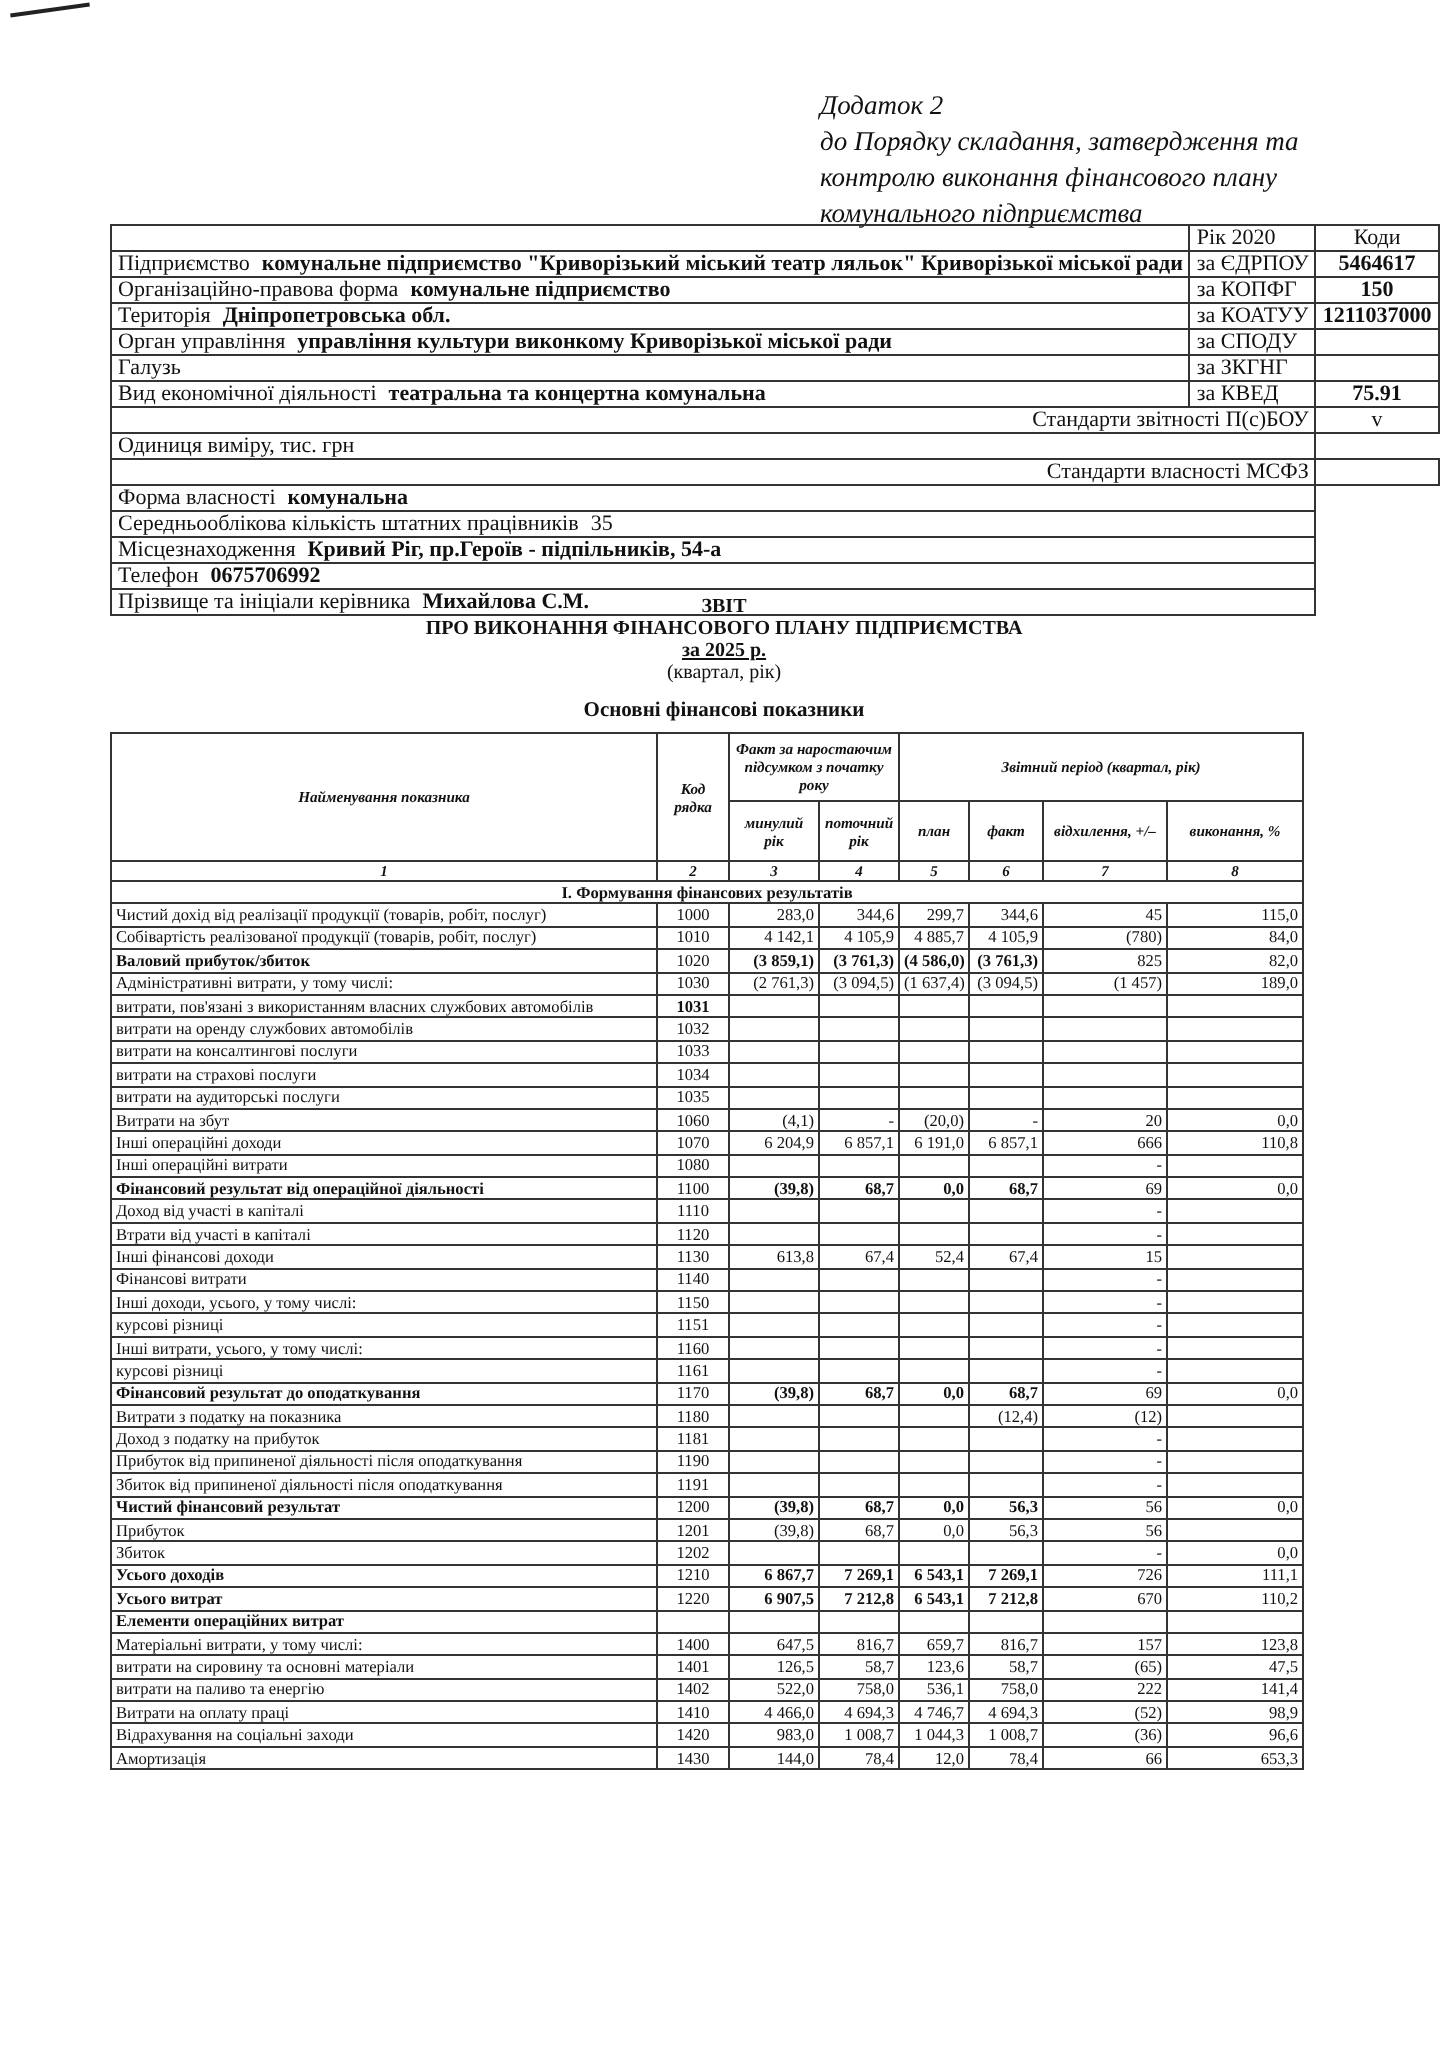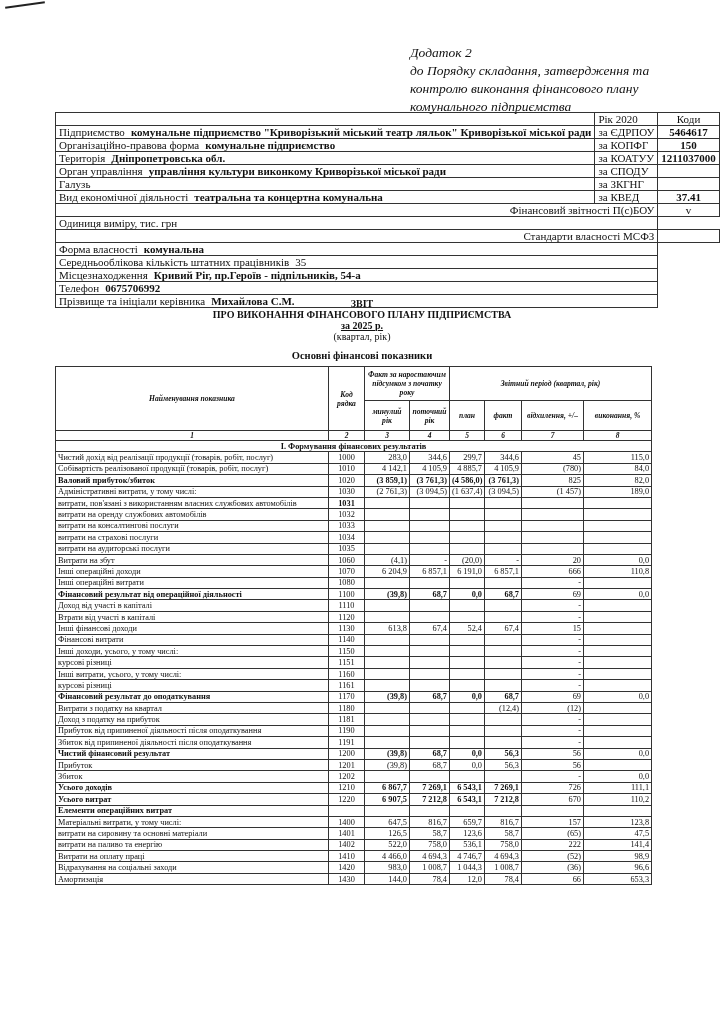--- a/index.html
+++ b/index.html
@@ -67,24 +67,24 @@
         <td class="code"></td>
       </tr>
       <tr>
         <td><span>Галузь</span><b style="margin-left:6px"></b></td>
         <td class="key">за ЗКГНГ</td>
         <td class="code"></td>
       </tr>
       <tr>
         <td><span>Вид економічної діяльності</span><b style="margin-left:6px">театральна та концертна комунальна</b></td>
         <td class="key">за  КВЕД</td>
-        <td class="code">37.41</td>
-      </tr>
-      <tr>
-        <td colspan="2" style="text-align:right">Фінансовий звітності П(с)БОУ</td>
+        <td class="code">75.91</td>
+      </tr>
+      <tr>
+        <td colspan="2" style="text-align:right">Стандарти звітності П(с)БОУ</td>
         <td class="code" style="font-weight:normal">v</td>
       </tr>
       <tr>
         <td colspan="2" style="border-right:none"><span>Одиниця виміру, тис. грн</span></td>
         <td class="noline"></td>
       </tr>
       <tr>
         <td colspan="2" style="text-align:right">Стандарти власності МСФЗ</td>
         <td class="code" style="font-weight:normal"></td>
       </tr>
@@ -372,21 +372,21 @@
         <td>Фінансовий результат до оподаткування</td>
         <td class="cd" style="font-weight:normal">1170</td>
         <td class="num" style="">(39,8)</td>
         <td class="num" style="">68,7</td>
         <td class="num" style="">0,0</td>
         <td class="num" style="">68,7</td>
         <td class="num" style="font-weight:normal">69</td>
         <td class="num" style="font-weight:normal">0,0</td>
       </tr>
       <tr>
-        <td>Витрати з податку на квартал</td>
+        <td>Витрати з податку на показника</td>
         <td class="cd" style="font-weight:normal">1180</td>
         <td class="num" style=""></td>
         <td class="num" style=""></td>
         <td class="num" style=""></td>
         <td class="num" style="">(12,4)</td>
         <td class="num" style="font-weight:normal">(12)</td>
         <td class="num" style="font-weight:normal"></td>
       </tr>
       <tr>
         <td>Доход з податку на прибуток</td>

